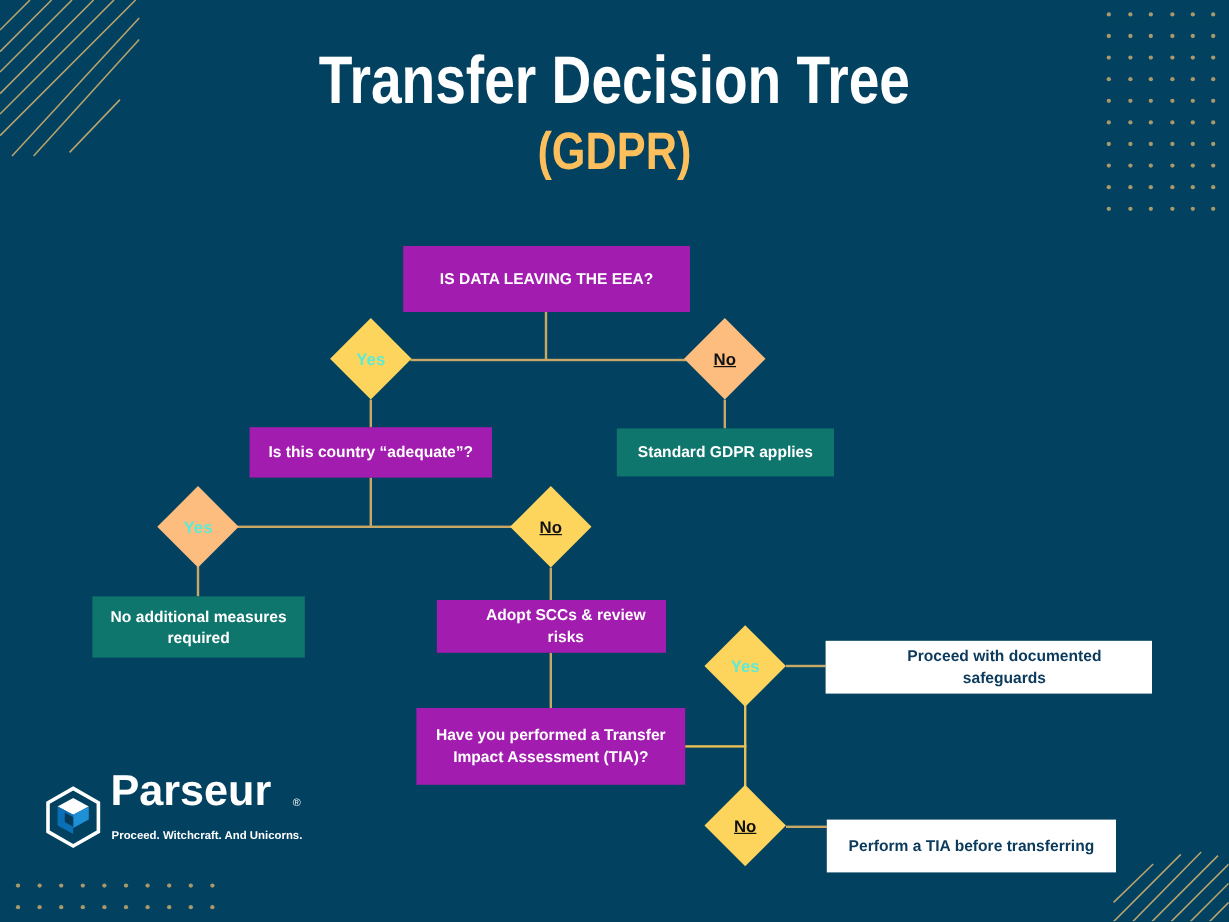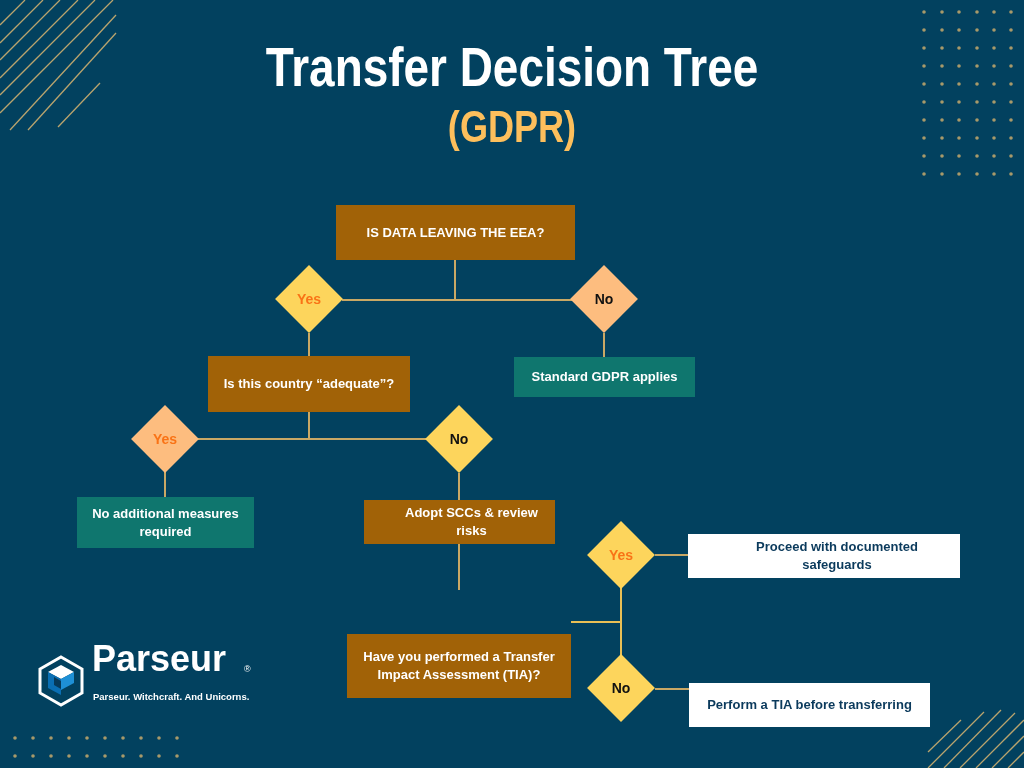--- a/index.html
+++ b/index.html
@@ -7,31 +7,31 @@
          font-family:"Liberation Sans", sans-serif; }
   .deco { position:absolute; left:0; top:0; }
   .title { position:absolute; left:0; width:1024px; text-align:center; color:#ffffff;
            font-family:"Liberation Sans", sans-serif; font-weight:bold; font-size:56px; top:34px;
            letter-spacing:0px; transform:scaleX(0.82); transform-origin:center; }
   .subtitle { position:absolute; left:0; width:1024px; text-align:center; color:#fdbf5c;
               font-family:"Liberation Sans", sans-serif; font-weight:bold; font-size:44px; top:102px;
               transform:scaleX(0.82); transform-origin:center; }
   .box { position:absolute; display:flex; align-items:center; justify-content:center; text-align:center;
          font-weight:bold; font-size:13px; line-height:18px; box-sizing:border-box; padding:0 6px; }
-  .box.blue { background:#a16207; color:#ffffff; }
+  .box.blue { background:#a21caf; color:#ffffff; }
   .box.gray { background:#0f766e; color:#ffffff; }
   .box.white { background:#ffffff; color:#0b3a5c; }
   .diamond { position:absolute; width:68px; height:68px; }
   .diamond .shape { position:absolute; left:10px; top:10px; width:48px; height:48px; transform:rotate(45deg); }
   .diamond .lbl { position:absolute; left:0; top:0; width:68px; height:68px; display:flex; align-items:center;
                   justify-content:center; font-weight:bold; font-size:14px; }
   .d-yellow .shape { background:#fdd55c; }
   .d-peach .shape { background:#fdbd7f; }
-  .lbl.navy { color:#f97316; }
-  .lbl.black { color:#111111; }
+  .lbl.navy { color:#5eead4; }
+  .lbl.black { color:#111111;text-decoration:underline; }
   .line { position:absolute; background:#c9a865; }
   .line.y { background:#e9bf55; }
   .logo { position:absolute; left:37px; top:655px; }
   .brand { position:absolute; left:92px; top:640px; color:#ffffff; font-weight:bold; font-size:36px; line-height:38px; }
   .reg { position:absolute; left:244px; top:664px; color:#ffffff; font-size:9px; }
   .tagline { position:absolute; left:93px; top:691px; color:#ffffff; font-weight:bold; font-size:9.5px; }
 </style>
 </head>
 <body>
 
@@ -165,33 +165,33 @@
 <div class="line" style="left:458px;top:473px;width:2px;height:27px;"></div>
 <div class="line" style="left:458px;top:544px;width:2px;height:46px;"></div>
 <div class="line y" style="left:571px;top:621px;width:51px;height:2px;"></div>
 <div class="line y" style="left:620px;top:588px;width:2px;height:67px;"></div>
 <div class="line" style="left:655px;top:554px;width:33px;height:2px;"></div>
 <div class="line" style="left:655px;top:688px;width:34px;height:2px;"></div>
 
 <div class="box blue" style="left:336px;top:205px;width:239px;height:55px;">
   <span>IS DATA LEAVING THE EEA?</span>
 </div>
-<div class="box blue" style="left:208px;top:356px;width:202px;height:56px;">
+<div class="box blue" style="left:208px;top:356px;width:202px;height:42px;">
   <span>Is this country “adequate”?</span>
 </div>
 <div class="box gray" style="left:514px;top:357px;width:181px;height:40px;">
   <span>Standard GDPR applies</span>
 </div>
 <div class="box gray" style="left:77px;top:497px;width:177px;height:51px;padding:4px 10px;">
   <span>No additional measures required</span>
 </div>
 <div class="box blue" style="left:364px;top:500px;width:191px;height:44px;padding-left:30px;">
   <span>Adopt SCCs &amp; review risks</span>
 </div>
-<div class="box blue" style="left:347px;top:590px;width:224px;height:64px;padding:0 8px;margin-top:44px;">
+<div class="box blue" style="left:347px;top:590px;width:224px;height:64px;padding:0 8px;">
   <span>Have you performed a Transfer Impact Assessment (TIA)?</span>
 </div>
 <div class="box white" style="left:688px;top:534px;width:272px;height:44px;padding-left:32px;">
   <span>Proceed with documented safeguards</span>
 </div>
 <div class="box white" style="left:689px;top:667px;width:241px;height:44px;margin-top:16px;">
   <span>Perform a TIA before transferring</span>
 </div>
 
 <div class="diamond d-yellow" style="left:275px;top:265px;">
@@ -221,13 +221,13 @@
 
 <svg class="logo" width="48" height="52" viewBox="0 0 48 52">
   <polygon points="24,2 45,14 45,38 24,50 3,38 3,14" fill="none" stroke="#ffffff" stroke-width="3"></polygon>
   <polygon points="11,17 24,10 37,17 24,24" fill="#ffffff"></polygon>
   <polygon points="11,17 24,24 24,40 11,33" fill="#0a6fb4"></polygon>
   <polygon points="24,24 37,17 37,28 24,35" fill="#1e90d6"></polygon>
   <polygon points="17,22 24,26 24,34 17,30" fill="#063a5a"></polygon>
 </svg>
 <div class="brand">Parseur</div>
 <div class="reg">®</div>
-<div class="tagline">Parseur. Witchcraft. And Unicorns.</div>
+<div class="tagline">Proceed. Witchcraft. And Unicorns.</div>
 
 </body></html>

